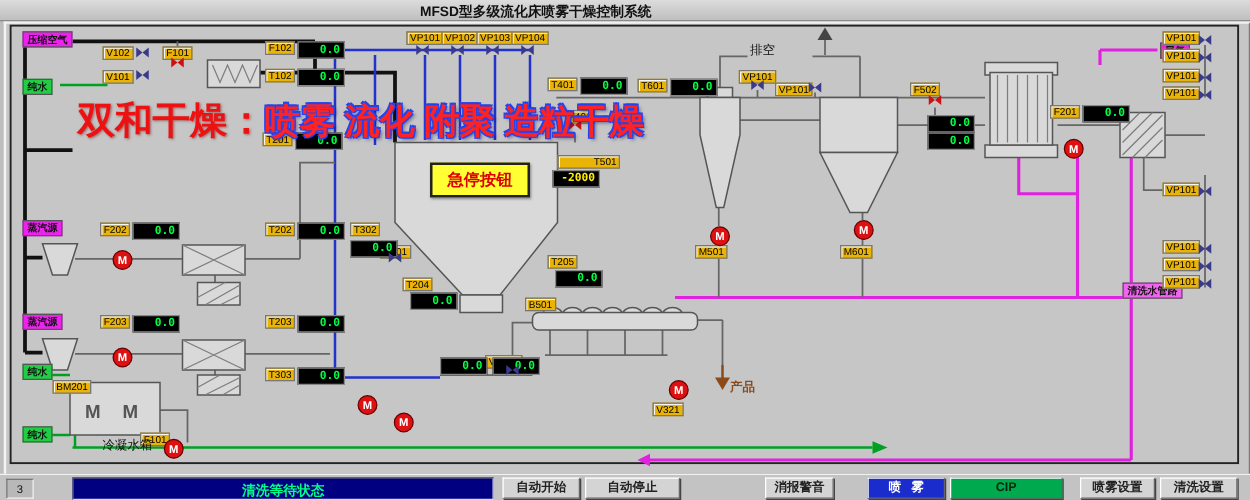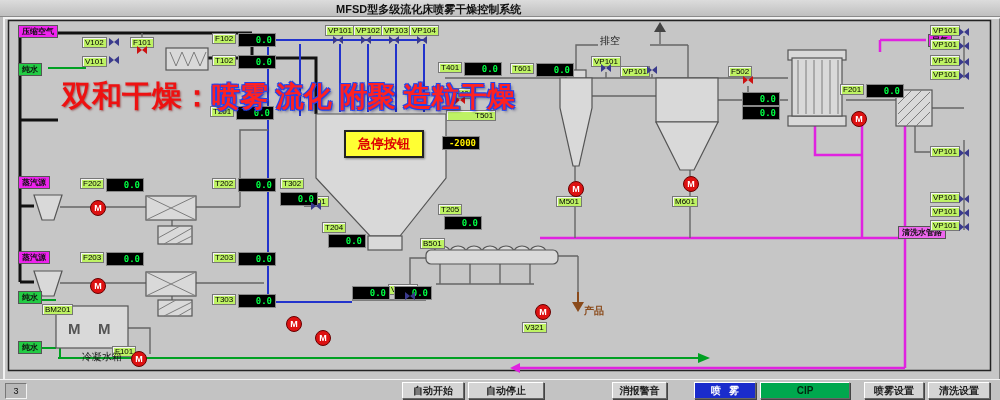--- a/index.html
+++ b/index.html
@@ -22,21 +22,21 @@
   .pipe-m{stroke:#e022e0;stroke-width:2.5;fill:none}
   .pipe-g{stroke:#00a022;stroke-width:2;fill:none}
   .pipe-gy{stroke:#666;stroke-width:1.4;fill:none}
   .eq{fill:#d9d9d9;stroke:#555;stroke-width:1.2}
   .eqline{stroke:#7d7d7d;stroke-width:1;fill:none}
   .eqtxt{font-family:"Liberation Sans",sans-serif;font-weight:bold;fill:#555;font-size:15px}
 
   
   #items{position:absolute;left:0;top:0;width:1000px;height:400px;z-index:4;}
   #items>div{position:absolute;}
-  .tag{background:#bef264;border:1px solid #777;box-shadow:inset 1px 1px 0 #f5f5f5;
+  .tag{background:#eab308;border:1px solid #777;box-shadow:inset 1px 1px 0 #f5f5f5;
        font-size:8px;line-height:9px;padding:0 2px;color:#000;white-space:nowrap;}
   .src{font-size:8px;line-height:11px;padding:0 3px;color:#111;font-weight:bold;
        border:1px solid #555;white-space:nowrap;}
   .disp{min-width:30px;height:12px;background:#000;border:1px solid #888;color:#00ff44;
        font-family:"DejaVu Sans Mono",monospace;font-size:9px;font-weight:bold;
        text-align:right;padding:0 3px;line-height:12px;white-space:nowrap;}
   .txt{white-space:nowrap;line-height:10px;}
   .valve{width:10px;height:8px;cursor:pointer;}
   .valve b{position:absolute;top:0;width:0;height:0;border-top:4px solid transparent;border-bottom:4px solid transparent;}
   .valve .vl{left:0;border-left:5px solid #3a3a8c;}
@@ -188,21 +188,21 @@
     <div class="tag" style="left: 82px; top: 56px;">V101</div>
     <div class="tag" style="left: 130px; top: 37px;">F101</div>
     <div class="tag" style="left: 212px; top: 33px;">F102</div>
     <div class="tag" style="left: 212px; top: 55px;">T102</div>
     <div class="tag" style="left: 325px; top: 25px;">VP101</div>
     <div class="tag" style="left: 353px; top: 25px;">VP102</div>
     <div class="tag" style="left: 381px; top: 25px;">VP103</div>
     <div class="tag" style="left: 409px; top: 25px;">VP104</div>
     <div class="tag" style="left: 438px; top: 62px;">T401</div>
     <div class="tag" style="left: 452px; top: 88px;">F401</div>
-    <div class="tag" style="left: 446px; top: 110px; padding-left: 28px;">T501</div>
+    <div class="tag" style="left: 446px; top: 124px; padding-left: 28px;">T501</div>
     <div class="tag" style="left: 210px; top: 106px;">T201</div>
     <div class="tag" style="left: 80px; top: 178px;">F202</div>
     <div class="tag" style="left: 212px; top: 178px;">T202</div>
     <div class="tag" style="left: 280px; top: 178px;">T302</div>
     <div class="tag" style="left: 304px; top: 196px;">V301</div>
     <div class="tag" style="left: 80px; top: 252px;">F203</div>
     <div class="tag" style="left: 212px; top: 252px;">T203</div>
     <div class="tag" style="left: 212px; top: 294px;">T303</div>
     <div class="tag" style="left: 322px; top: 222px;">T204</div>
     <div class="tag" style="left: 438px; top: 204px;">T205</div>
@@ -344,20 +344,23 @@
   </div>
 
 <div class="estop">急停按钮</div>
 
 <div class="watermark">
   <span class="brand">双和干燥：</span><span class="slogan">喷雾 流化 附聚 造粒干燥</span>
 </div>
 
 <div class="statusbar">
   <div class="counter-box">3</div>
+  <div class="status-banner">
+    <span>清洗等待状态</span>
+  </div>
   <button class="tbtn" style="left:402px;width:62px">自动开始</button>
   <button class="tbtn" style="left:468px;width:76px">自动停止</button>
   <button class="tbtn" style="left:612px;width:55px">消报警音</button>
   <button class="tbtn spray" style="left:694px;width:62px">喷雾</button>
   <button class="tbtn cip" style="left:760px;width:90px">CIP</button>
   <button class="tbtn" style="left:864px;width:60px">喷雾设置</button>
   <button class="tbtn" style="left:928px;width:62px">清洗设置</button>
 </div>
 
 </body></html>

